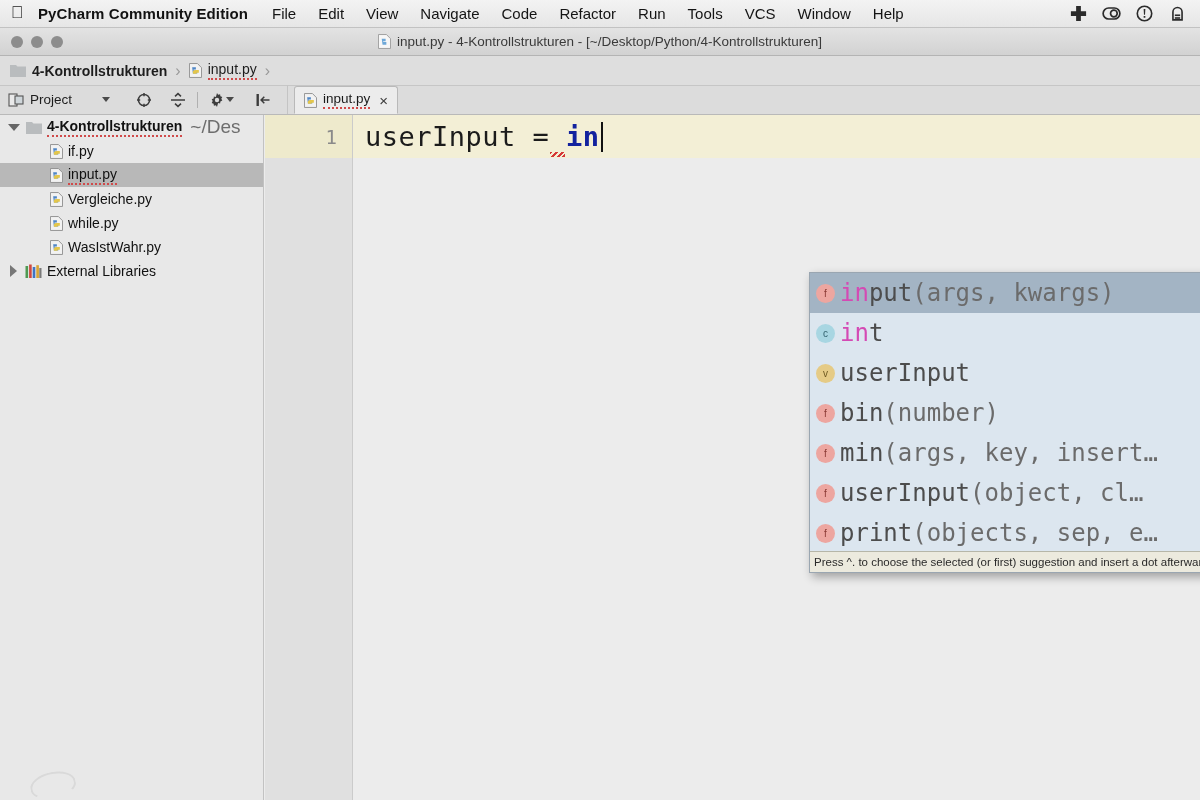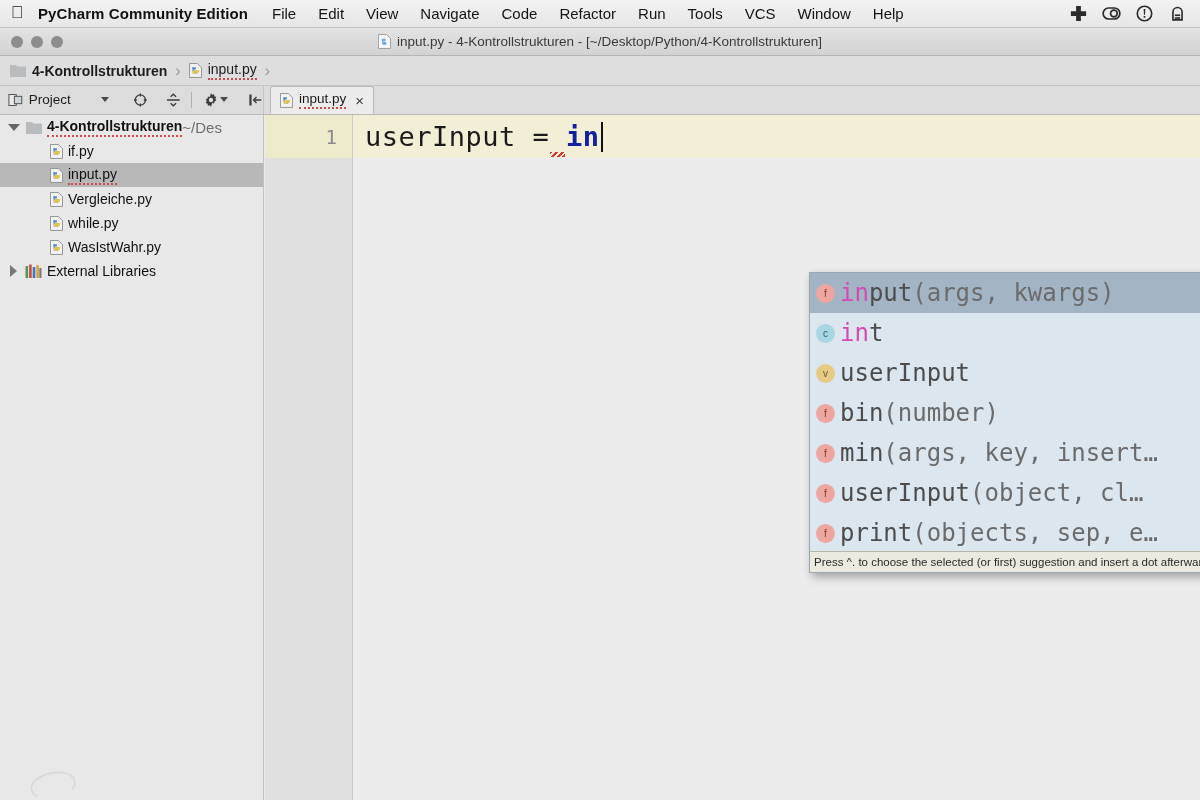--- a/index.html
+++ b/index.html
@@ -64,21 +64,21 @@
     padding-bottom: 1px;
   }
 
   
   .toolrow {
     position: absolute; left: 0; top: 86px; width: 1200px; height: 29px;
     background: #dcdcdc; border-bottom: 1px solid #b9b9b9;
     display: flex; align-items: flex-end;
   }
   .project-header {
-    width: 264px; height: 29px; display: flex; align-items: center;
+    width: 288px; height: 29px; display: flex; align-items: center;
     padding-left: 8px; gap: 6px; border-right: 1px solid #c4c4c4;
   }
   .proj-label { font-size: 13.5px; color: #1d1d1d; padding-right: 24px; }
   .tb-ic { width: 16px; height: 16px; display:block; color:#3a3a3a; }
   .tb-btn { display: flex; align-items: center; gap: 1px; }
   .caret { width: 0; height: 0; border-left: 4px solid transparent;
            border-right: 4px solid transparent; border-top: 5px solid #4a4a4a; }
   .vsep { width: 1px; height: 16px; background: #b0b0b0; margin: 0 5px; }
 
   
@@ -101,21 +101,21 @@
     color: #111; white-space: nowrap; padding-left: 4px;
   }
   .tree-row.selected { background: #b8b8b8; }
   .arrow-d { width: 0; height: 0; border-left: 6px solid transparent;
              border-right: 6px solid transparent; border-top: 7px solid #666; margin: 0 6px 0 4px; }
   .arrow-r { width: 0; height: 0; border-top: 6px solid transparent;
              border-bottom: 6px solid transparent; border-left: 7px solid #777; margin: 0 8px 0 6px; }
   .indent { width: 46px; }
   .tree-label { margin-left: 5px; }
   .tree-label.bold { font-weight: bold; }
-  .tree-path { color: #6e6e6e; font-size: 15px; }
+  .tree-path { color: #6e6e6e; margin-left: 8px; font-size: 19px; }
   .lib-ic { width: 17px; height: 15px; display:block; margin-left: 0; }
 
   
   .editor {
     position: absolute; left: 265px; top: 115px; right: 0; bottom: 0;
     background: #ececec;
   }
   .gutter {
     position: absolute; left: 0; top: 0; width: 88px; bottom: 0;
     background: #e0e0e0; border-right: 1px solid #cbcbcb;

